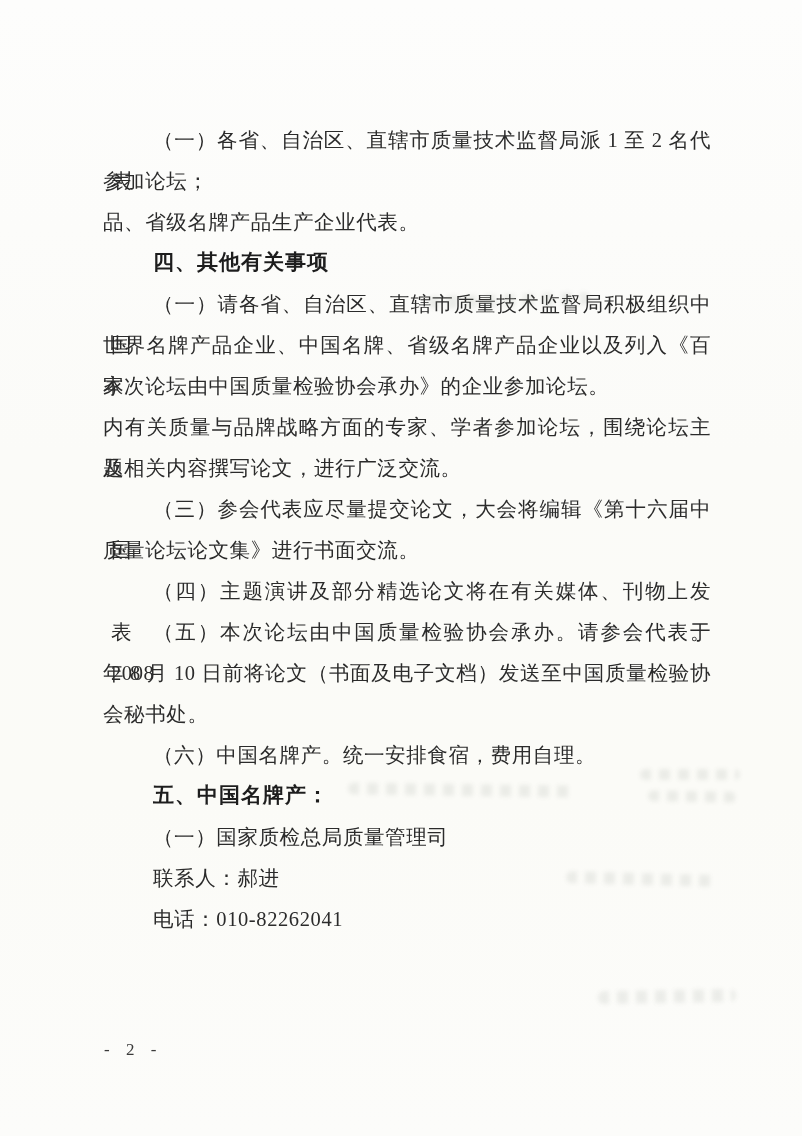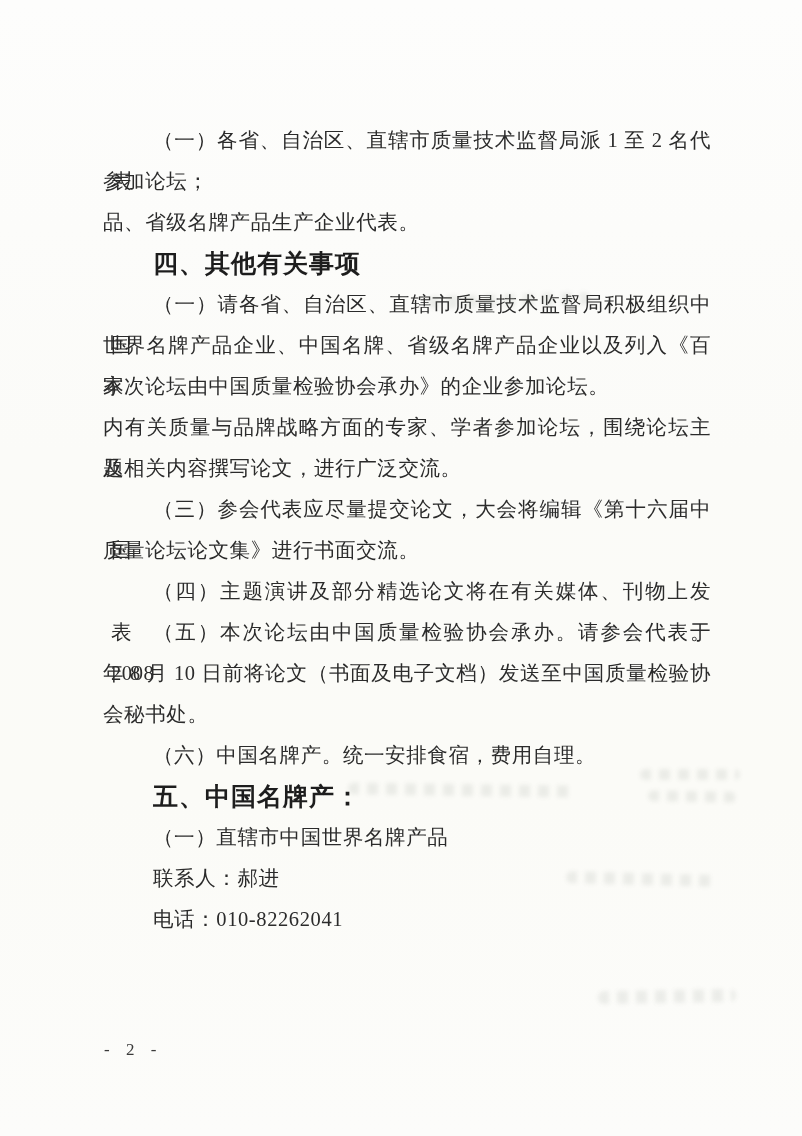--- a/index.html
+++ b/index.html
@@ -40,23 +40,23 @@
   }
   .line.indent {
     padding-left: 42px;
     margin-left: 8px;
   }
   .line.indent.justify {
     padding-left: 0;
     text-indent: 42px;
   }
   .line.heading {
-    font-family: Liberation Sans, sans-serif;
+    font-family: Liberation Mono, monospace;
     font-weight: 700;
-    font-size: 25px;
+    font-size: 21px;
     letter-spacing: 1px;
     color: #1d1d1d;
   }
   .page-number {
     position: absolute;
     left: 104px;
     top: 1040px;
     font-size: 17px;
     letter-spacing: 6px;
     color: #3a3a3a;
@@ -90,21 +90,21 @@
       <div class="line justify">内有关质量与品牌战略方面的专家、学者参加论坛，围绕论坛主题</div>
       <div class="line">及相关内容撰写论文，进行广泛交流。</div>
       <div class="line indent justify">（三）参会代表应尽量提交论文，大会将编辑《第十六届中国</div>
       <div class="line">质量论坛论文集》进行书面交流。</div>
       <div class="line indent justify">（四）主题演讲及部分精选论文将在有关媒体、刊物上发表。</div>
       <div class="line indent justify">（五）本次论坛由中国质量检验协会承办。请参会代表于 2008</div>
       <div class="line justify">年 8 月 10 日前将论文（书面及电子文档）发送至中国质量检验协</div>
       <div class="line">会秘书处。</div>
       <div class="line indent">（六）中国名牌产。统一安排食宿，费用自理。</div>
       <div class="line indent heading">五、中国名牌产：</div>
-      <div class="line indent">（一）直辖市中国世界名牌产品</div>
+      <div class="line indent">（一）国家质检总局质量管理司</div>
       <div class="line indent">联系人：郝进</div>
       <div class="line indent">电话：010-82262041</div>
     </div>
 
   <div class="artifact" style="left:428px; top:294px; width:162px; height:13px; transform:rotate(-1.5deg);"></div>
   <div class="artifact" style="left:348px; top:784px; width:228px; height:12px; transform:rotate(0.8deg);"></div>
   <div class="artifact" style="left:640px; top:769px; width:100px; height:11px;"></div>
   <div class="artifact" style="left:648px; top:791px; width:88px; height:11px; transform:rotate(1deg);"></div>
   <div class="artifact" style="left:566px; top:873px; width:148px; height:12px; transform:rotate(1.5deg);"></div>
   <div class="artifact" style="left:598px; top:990px; width:138px; height:13px; transform:rotate(-1deg);"></div>

